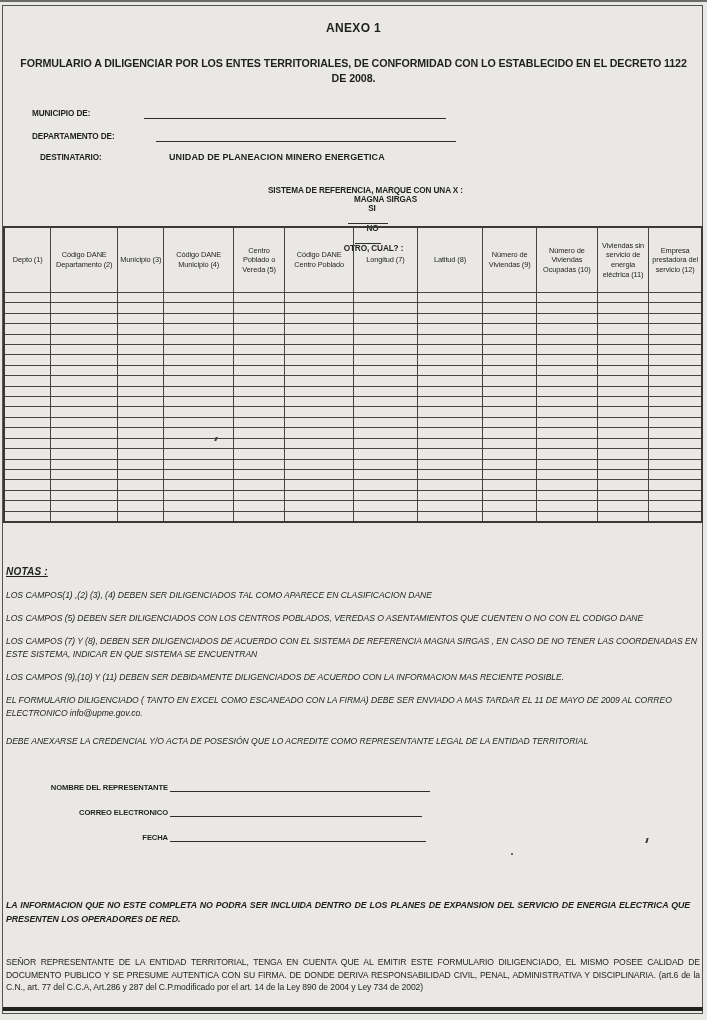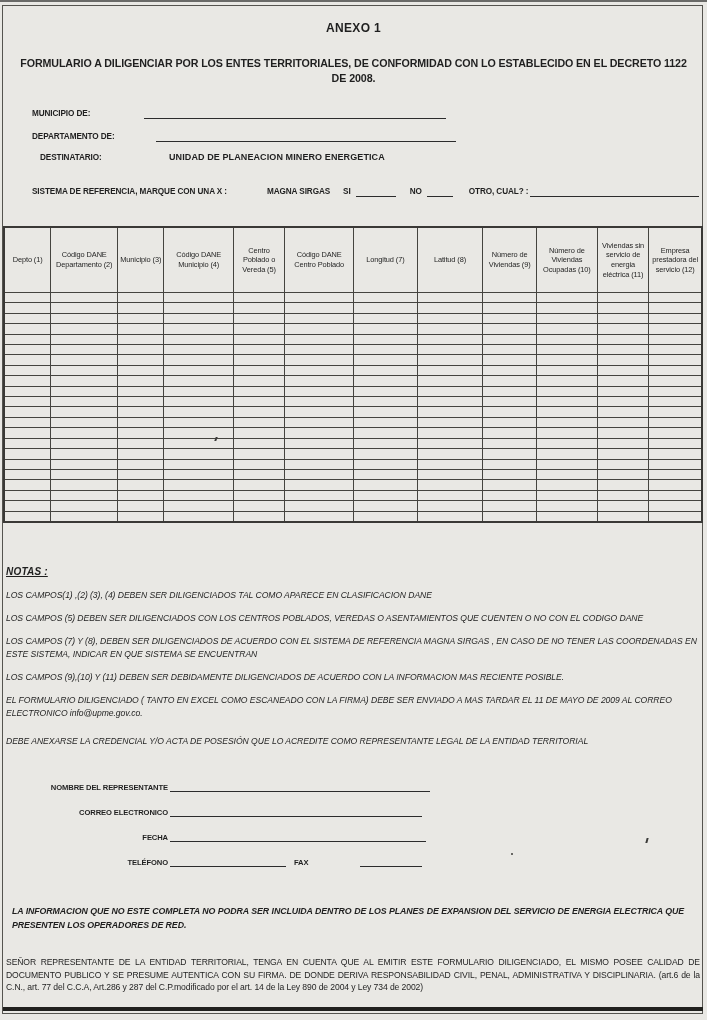--- a/index.html
+++ b/index.html
@@ -15,21 +15,21 @@
             margin:0;letter-spacing:-.1px;}
 
   .fieldrow{position:absolute;left:6px;display:flex;align-items:center;
             font-size:8.2px;font-weight:bold;letter-spacing:-.1px;margin-left:26px;}
   .flabel{flex:0 0 auto;}
   .fline{border-bottom:1.6px solid #2c2c2c;height:10px;flex:0 0 auto;}
   .row-municipio{top:108px;}
   .row-departamento{top:131px;gap:12px;}
   .row-destinatario{top:152px;padding-left:8px;}
   .dest-value{font-size:9px;font-weight:bold;letter-spacing:.1px;}
-  .row-sistema{top:186px;right:8px;}
+  .row-sistema{top:186px;right:8px;flex-direction:column;}
   .sis-line1{width:40px;margin-left:5px;}
   .sis-line2{width:26px;margin-left:5px;}
   .sis-line3{flex:1 1 auto;margin-left:2px;}
 
   table.grid{position:absolute;left:3px;top:226px;width:700px;height:297px;
              border-collapse:collapse;table-layout:fixed;border:2px solid #3a3936;}
   table.grid th,table.grid td{border:1px solid #45443f;}
   table.grid thead th{font-size:7.4px;font-weight:normal;text-align:center;
              vertical-align:middle;padding:1px;line-height:1.3;height:62px;letter-spacing:-.1px;}
   table.grid tbody td{height:9.3px;padding:0;}
@@ -45,21 +45,21 @@
            font-size:7.6px;font-weight:bold;letter-spacing:-.1px;}
   .sig-label{flex:0 0 168px;text-align:right;padding-right:2px;}
   .sig-line{border-bottom:1.5px solid #2c2c2c;height:9px;flex:0 0 auto;}
   .w256{width:256px}.w260{width:260px}.w252{width:252px}
   .w116{width:116px}.w62{width:62px}
   .fax-label{margin-left:8px;flex:0 0 auto;}
   .fax-line{margin-left:52px;}
 
   .footer1{position:absolute;left:6px;right:17px;top:898px;font-size:8.8px;
            font-weight:bold;font-style:italic;line-height:14px;text-align:justify;
-           margin:6px;letter-spacing:-.1px;}
+           margin:0;letter-spacing:-.1px;}
   .footer2{position:absolute;left:6px;right:7px;top:956px;font-size:8.6px;
            line-height:12.5px;text-align:justify;margin:0;letter-spacing:-.1px;}
   .bottomline{position:absolute;left:3px;right:4px;top:1007px;height:4px;background:#21211e;}
 
   .artifact{position:absolute;background:#3c3c3a;}
   .a-apostrophe{left:646px;top:838px;width:2px;height:5px;transform:skewX(-15deg);}
   .a-dot1{left:511px;top:853px;width:2px;height:2px;border-radius:50%;}
   .a-dot2{left:215px;top:437px;width:2px;height:4px;transform:skewX(-20deg);}
 </style>
 </head>
@@ -460,26 +460,20 @@
       <span class="sig-line w260"></span>
     </div>
     <div class="sig-row">
       <span class="sig-label">CORREO ELECTRONICO</span>
       <span class="sig-line w252"></span>
     </div>
     <div class="sig-row">
       <span class="sig-label">FECHA</span>
       <span class="sig-line w256"></span>
     </div>
-    <div class="sig-row">
-      <span class="sig-label">TELÉFONO</span>
-      <span class="sig-line w116"></span>
-      <span class="fax-label">FAX</span>
-      <span class="sig-line w62 fax-line"></span>
-    </div>
   </div>
 
   <p class="footer1">LA INFORMACION QUE NO ESTE COMPLETA NO PODRA SER INCLUIDA DENTRO DE LOS PLANES DE EXPANSION DEL SERVICIO DE ENERGIA ELECTRICA QUE PRESENTEN LOS OPERADORES DE RED.</p>
   <p class="footer2">SEÑOR REPRESENTANTE DE LA ENTIDAD TERRITORIAL, TENGA EN CUENTA QUE AL EMITIR ESTE FORMULARIO DILIGENCIADO, EL MISMO POSEE CALIDAD DE DOCUMENTO PUBLICO Y SE PRESUME AUTENTICA CON SU FIRMA.  DE DONDE DERIVA RESPONSABILIDAD CIVIL, PENAL, ADMINISTRATIVA Y DISCIPLINARIA.  (art.6 de la C.N., art. 77 del C.C.A, Art.286 y 287 del C.P.modificado por el art. 14 de la Ley 890 de 2004 y Ley 734 de 2002)</p>
   <div class="bottomline"></div>
 
   <span class="artifact a-apostrophe"></span>
   <span class="artifact a-dot1"></span>
   <span class="artifact a-dot2"></span>
 </div>

